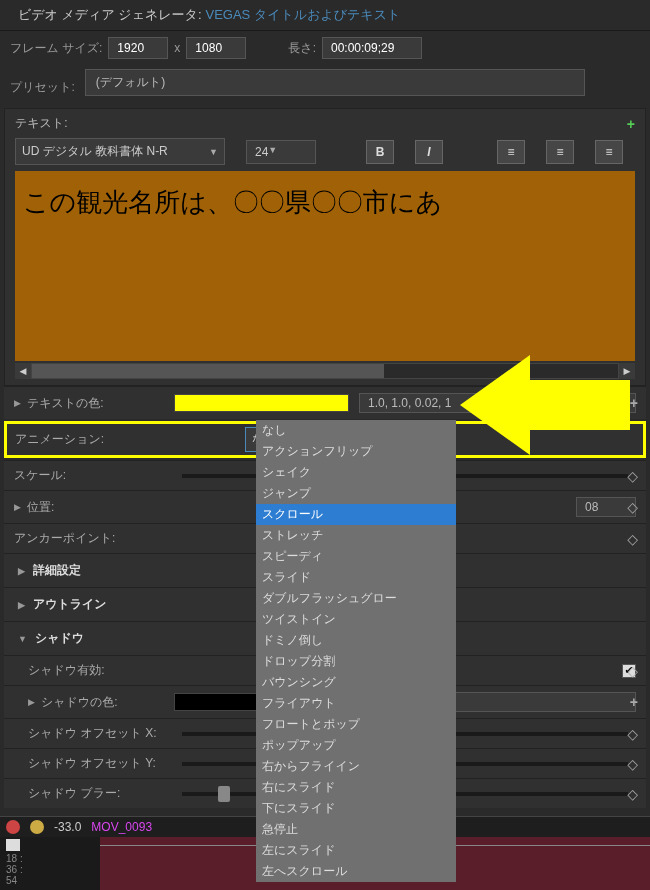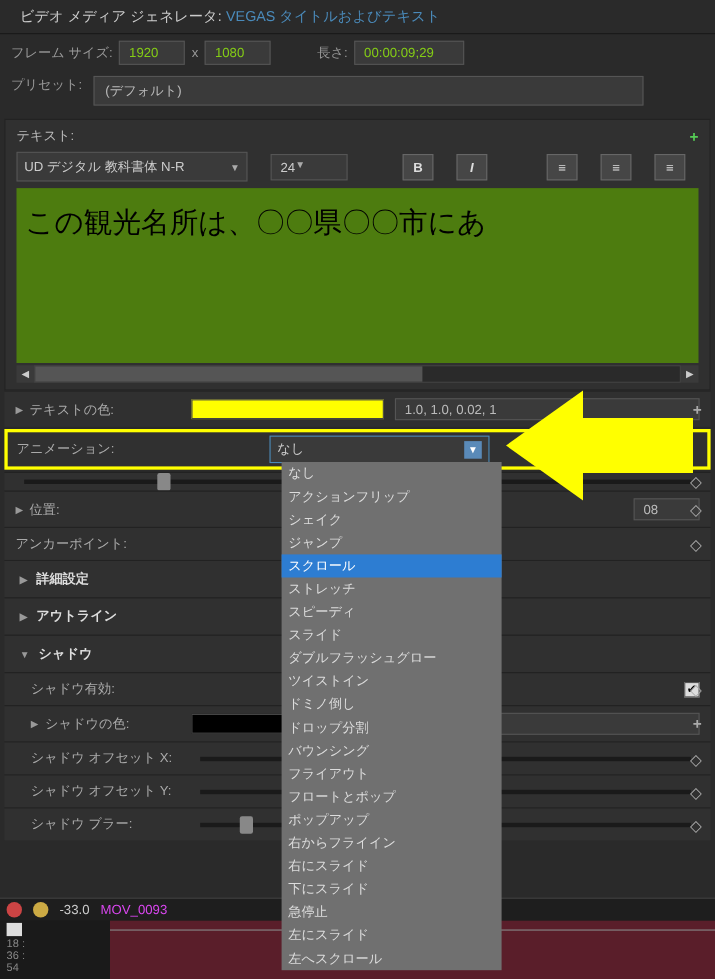--- a/index.html
+++ b/index.html
@@ -2,33 +2,33 @@
 <html><head>
 <meta charset="utf-8">
 <style>
 *{margin:0;padding:0;box-sizing:border-box;font-family:"Meiryo","MS Gothic",sans-serif}
 body{background:#2a2a2a;width:650px;height:890px;overflow:hidden;color:#999;font-size:12px;position:relative}
 .titlebar{background:#2a2a2a;padding:6px 18px;border-bottom:1px solid #1a1a1a;display:flex;gap:4px;font-size:13px}
 .title-app{color:#ccc}
 .title-sub{color:#4a8aba}
 .toprow{display:flex;align-items:center;padding:6px 10px;gap:6px}
 .label{color:#999;font-size:12px}
-.numbox{background:#3a3a3a;border:1px solid #555;color:#84cc16;padding:3px 8px;min-width:60px;display:inline-block}
+.numbox{background:#3a3a3a;border:1px solid #555;color:#ffffff;padding:3px 8px;min-width:60px;display:inline-block}
 .numbox.wide{min-width:100px}
-.preset-row{display:flex;align-items:flex-start;padding:4px 10px 8px;gap:10px}
+.preset-row{display:flex;align-items:flex-end;padding:4px 10px 8px;gap:10px}
 .preset-sel{background:#3a3a3a;border:1px solid #555;color:#bbb;padding:4px 10px;min-width:500px}
 .section{background:#303030;margin:4px 4px 0;border:1px solid #222;padding:6px 10px;position:relative}
 .sec-head{display:flex;justify-content:space-between;align-items:center;color:#bbb;margin-bottom:6px}
 .plus{color:#5c5;font-size:14px;font-weight:bold}
 .fontrow{display:flex;gap:21px;align-items:center;margin-bottom:6px}
 .fonts{background:#3a3a3a;border:1px solid #555;color:#ccc;padding:4px 6px;width:210px;display:flex;justify-content:space-between;align-items:center}
 .fsz{background:#3a3a3a;border:1px solid #555;color:#ccc;padding:4px 8px;width:70px;display:flex;justify-content:flex-start}
 .tri{font-size:9px;color:#aaa}
 .btn{background:#464646;border:1px solid #666;color:#ddd;width:28px;height:24px;display:inline-flex;align-items:center;justify-content:center;font-weight:bold;cursor:pointer}
-.textarea{background:#4d7c0f;color:#000;font-size:26px;padding:14px 8px;height:159px;overflow:hidden;white-space:nowrap;font-family:serif}
+.textarea{background:#a16207;color:#000;font-size:26px;padding:14px 8px;height:190px;overflow:hidden;white-space:nowrap;font-family:serif}
 .hscroll{display:flex;align-items:center;margin-top:2px}
 .hscroll .ar{width:16px;height:16px;background:#3a3a3a;display:flex;align-items:center;justify-content:center;font-size:9px;color:#ccc}
 .hscroll .track{flex:1;height:16px;background:#2a2a2a;border:1px solid #444}
 .hscroll .thumb{width:60%;height:100%;background:#555}
 .row{display:flex;align-items:center;padding:6px 10px;gap:10px;border-top:1px solid #222;background:#303030;margin:0 4px;position:relative}
 .row .rl{width:150px;color:#aaa;display:flex;align-items:center;gap:6px}
 .caret{font-size:9px;color:#999}
 .swatch{width:175px;height:18px;border:1px solid #444}
 .valbox{background:#3a3a3a;border:1px solid #555;color:#bbb;padding:2px 8px;flex:1}
 .keyf{position:absolute;right:8px;color:#aaa;font-size:14px}
@@ -123,20 +123,23 @@
 
 <div class="animrow">
   <div class="rl">アニメーション:</div>
   <div class="dropdown">
     <span>なし</span>
     <div class="ddbtn">▼</div>
   </div>
 </div>
 
 <div class="row">
+  <div class="rl">
+      <span>スケール:</span>
+    </div>
   <div class="slider">
       <div class="knob" style="left:20%"></div>
     </div>
   <span class="keyf">◇</span>
 </div>
 
 <div class="row">
   <div class="rl">
       <span class="caret">▶</span>
       <span>位置:</span>

